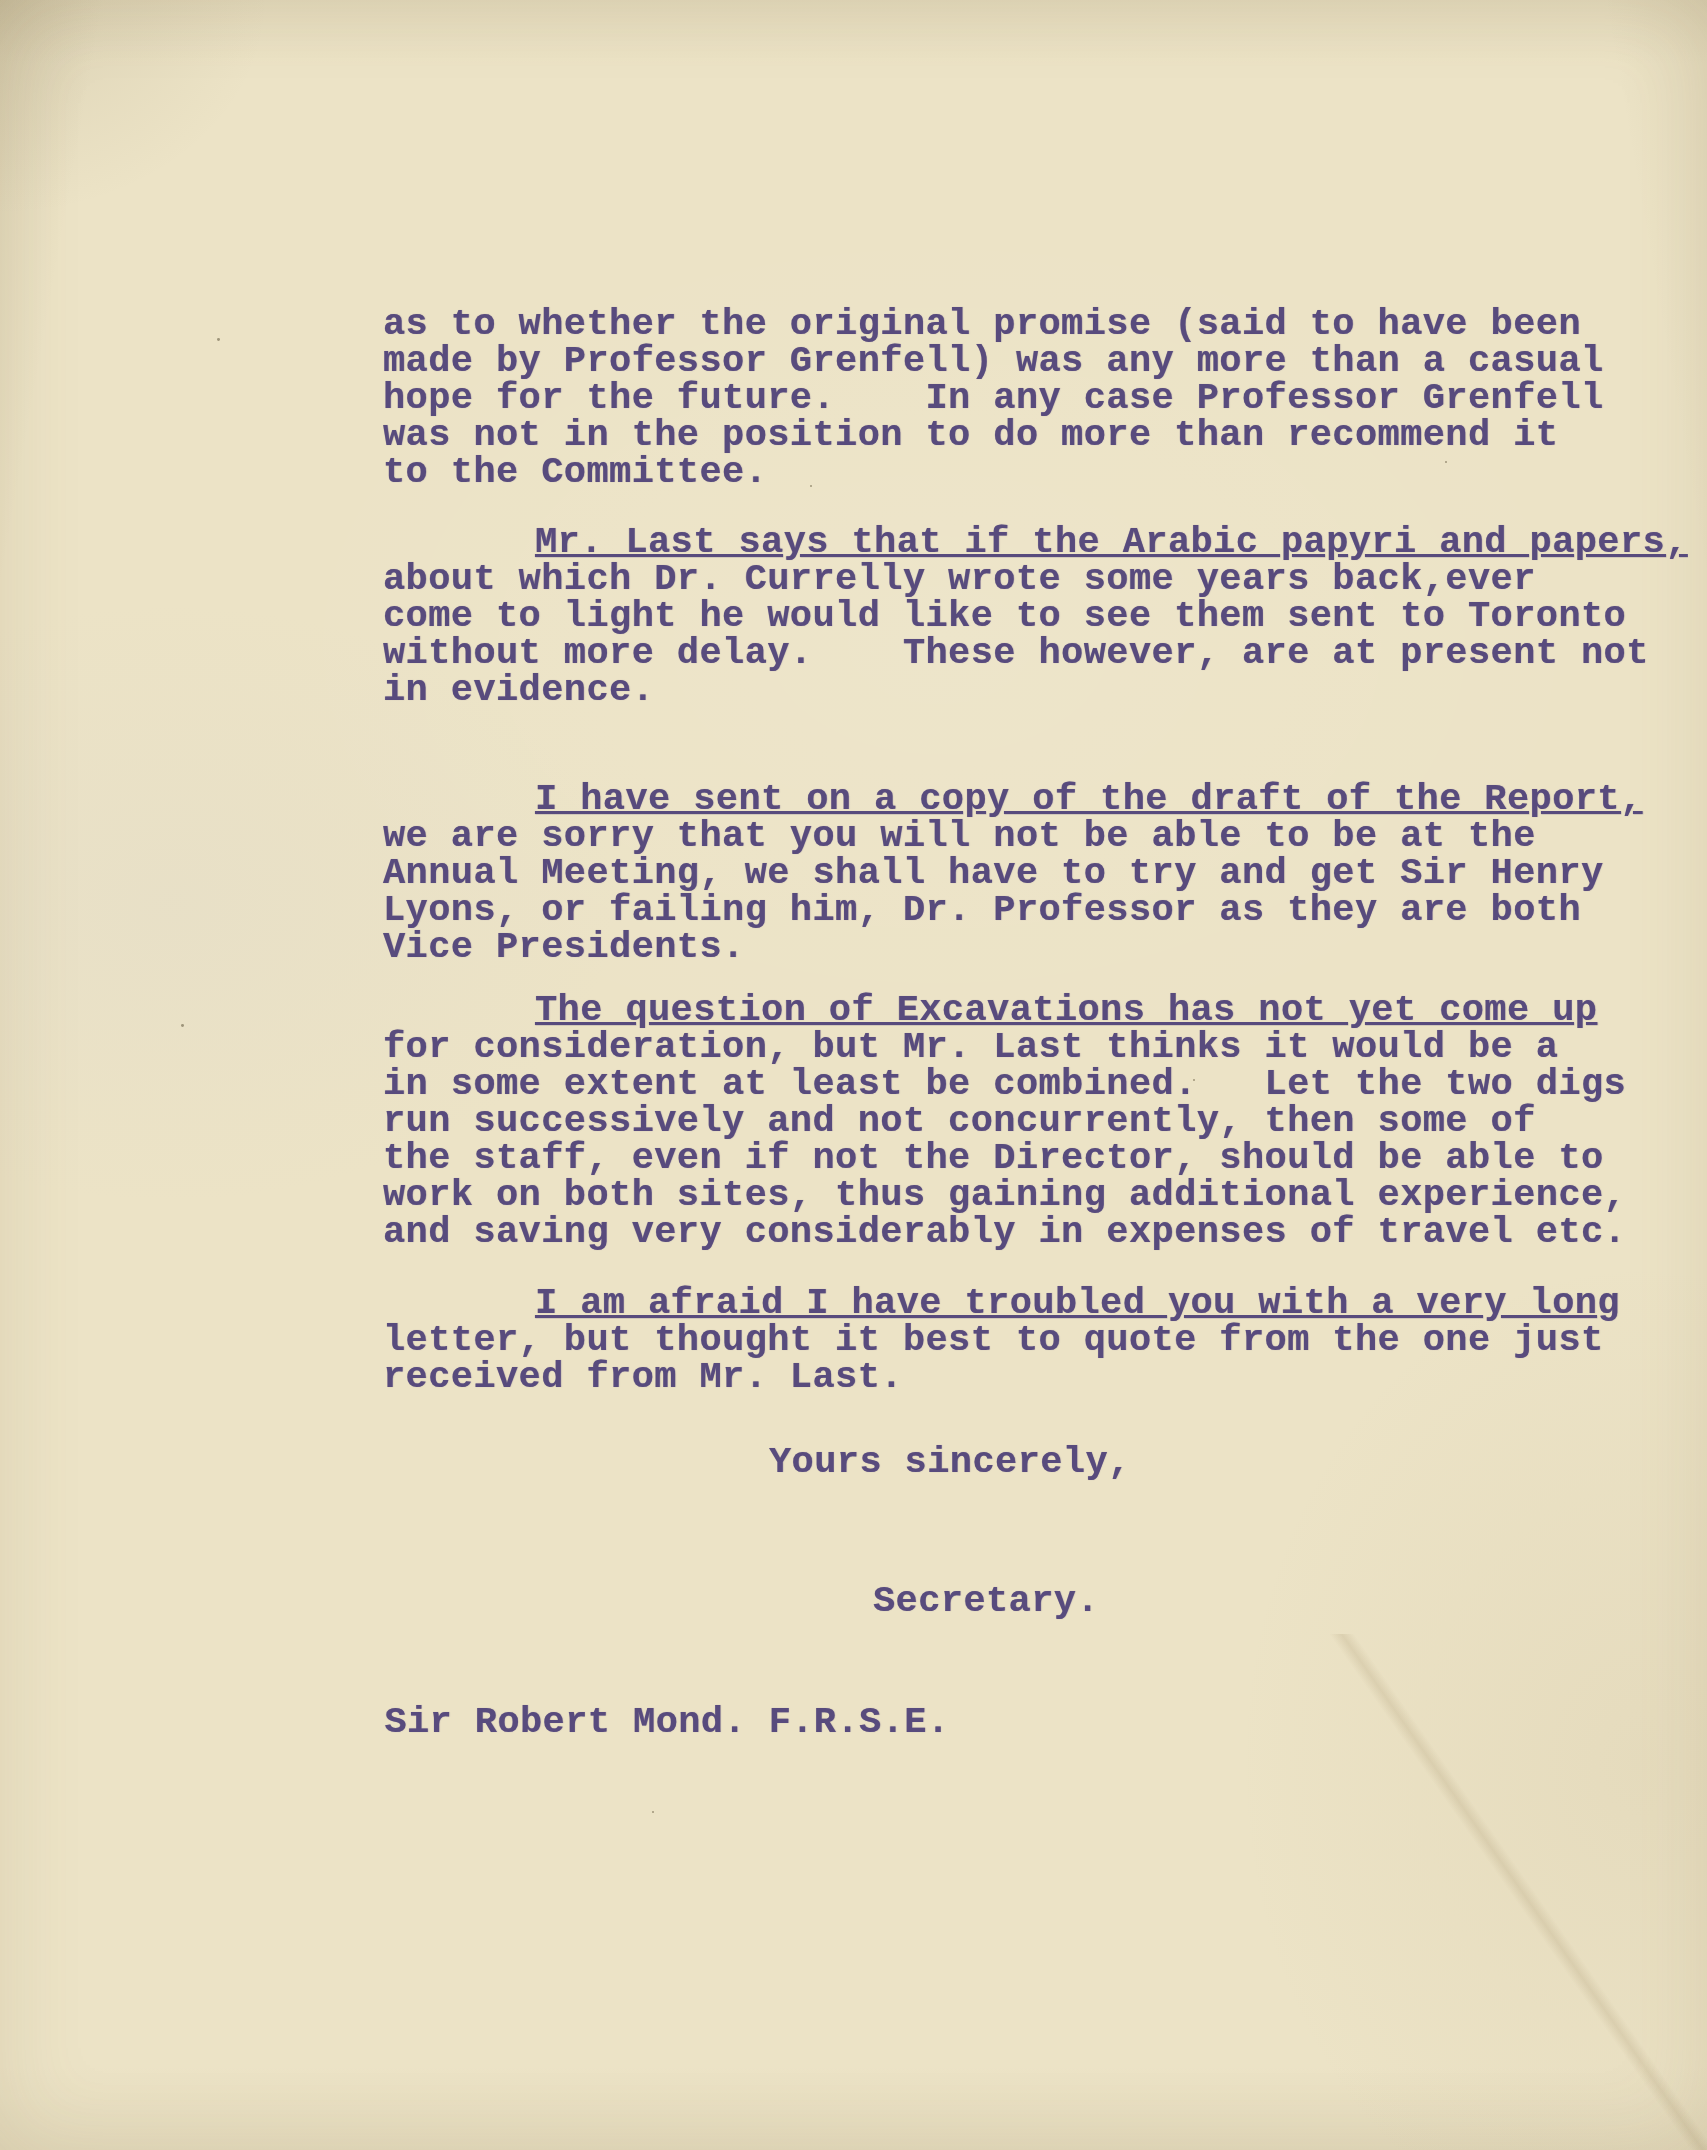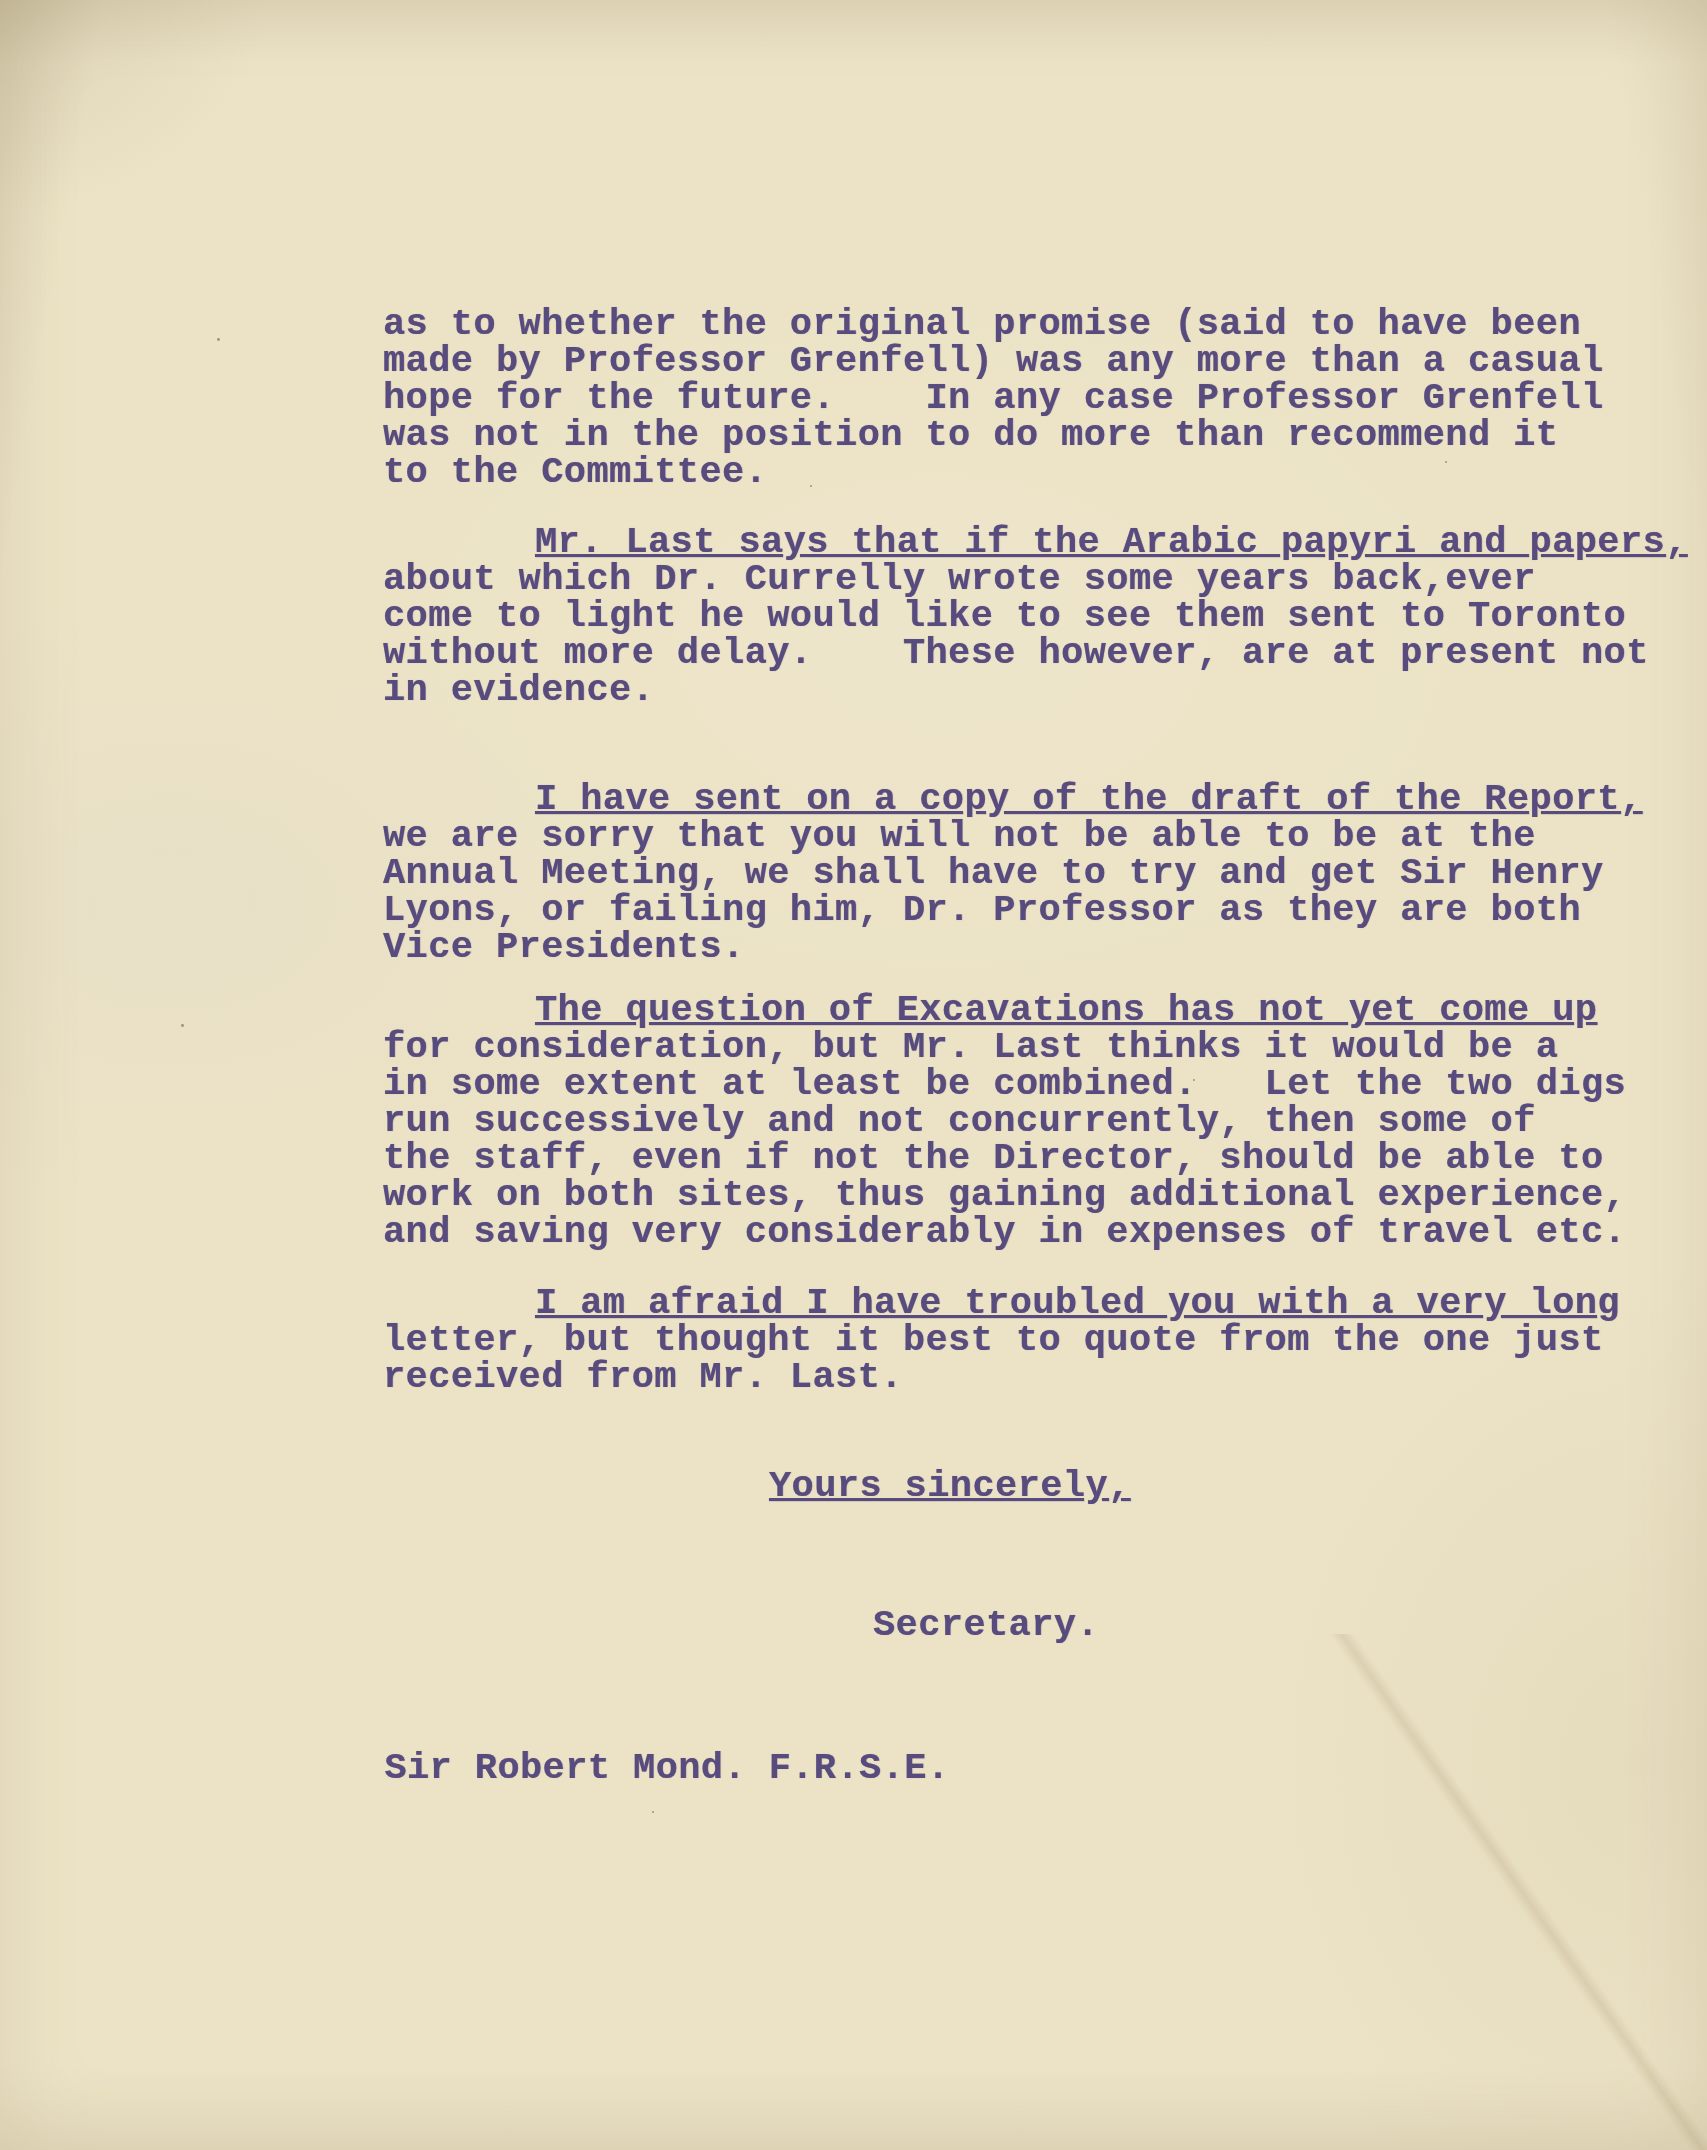--- a/index.html
+++ b/index.html
@@ -40,23 +40,23 @@
     color:#584b7d;
     text-shadow:0.4px 0.4px 0.9px rgba(88,75,125,0.45), -0.3px 0 0.6px rgba(88,75,125,0.28);
     filter:blur(0.2px);
   }
   .line { white-space:pre; }
   .indent { padding-left:152px;text-decoration:underline; }
   .para-2 { margin-top:33px; }
   .para-3 { margin-top:72px; }
   .para-4 { margin-top:26px; }
   .para-5 { margin-top:34px; }
-  .valediction { margin-top:72px; padding-left:386px; white-space:pre;text-decoration:underline; }
+  .valediction { margin-top:48px; padding-left:386px; white-space:pre; }
   .signature   { margin-top:102px; padding-left:490px; white-space:pre; }
-  .addressee   { margin-top:106px; padding-left:1.4px;  white-space:pre; }
+  .addressee   { margin-top:84px; padding-left:1.4px;  white-space:pre; }
 </style>
 </head>
 <body>
 
 <div class="page">
   <div class="crease"></div>
   <div class="speck s1"></div>
   <div class="speck s2"></div>
   <div class="speck s3"></div>
   <div class="speck s4"></div>

